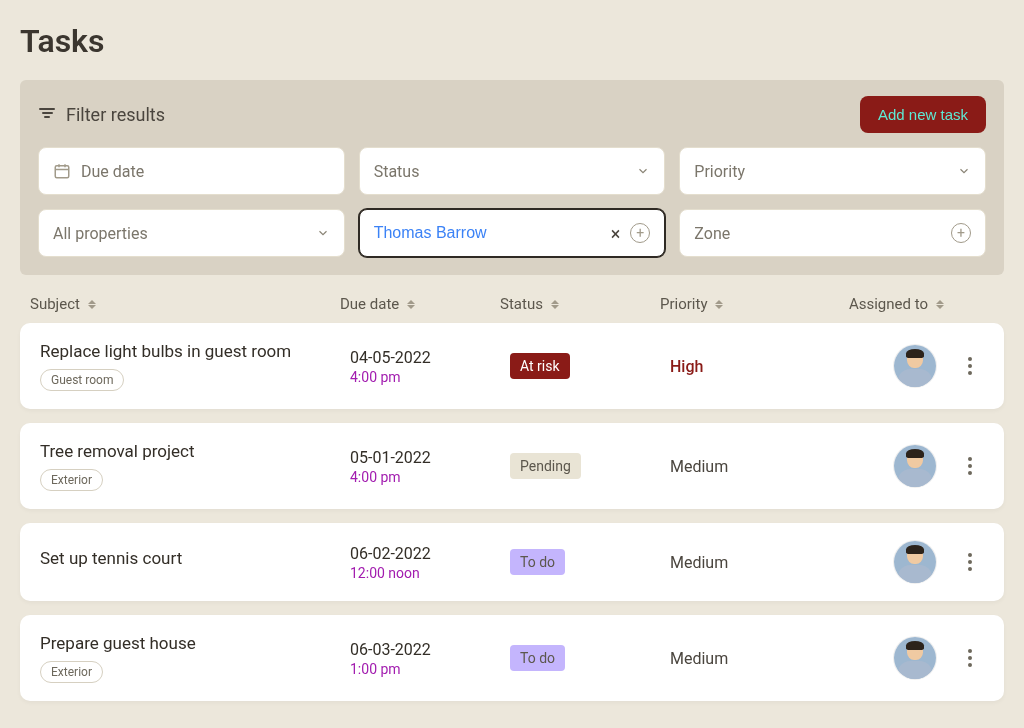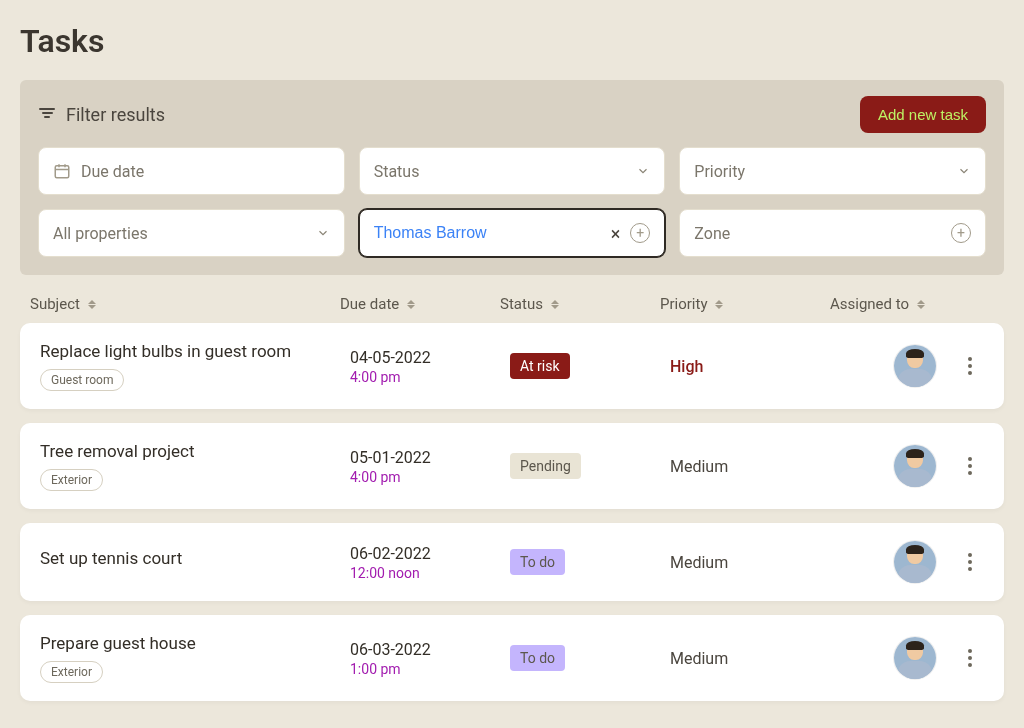--- a/index.html
+++ b/index.html
@@ -39,21 +39,21 @@
     display: inline-flex; flex-direction: column; gap: 2px;
     align-items: center;
   }
   .filter-icon span { display: block; background: #4a453e; height: 2px; border-radius: 1px; }
   .filter-icon span:nth-child(1){ width: 16px;}
   .filter-icon span:nth-child(2){ width: 11px;}
   .filter-icon span:nth-child(3){ width: 6px;}
   .filter-label { font-size: 18px; color: #4a453e; }
   .btn-add {
     background: #8a1b17;
-    color: #bef264;
+    color: #5eead4;
     border: none;
     border-radius: 8px;
     padding: 10px 18px;
     font-size: 15px;
     cursor: pointer;
   }
   .filter-grid {
     display: grid;
     grid-template-columns: repeat(3, 1fr);
     gap: 14px;
@@ -111,21 +111,21 @@
   }
   .col-head { display: flex; align-items: center; gap: 8px; cursor: pointer; }
   .sort-icon {
     display: inline-flex; flex-direction: column; gap: 1px; line-height: 0;
   }
   .sort-icon::before, .sort-icon::after {
     content: ""; width: 0; height: 0; border-left: 4px solid transparent; border-right: 4px solid transparent;
   }
   .sort-icon::before { border-bottom: 4px solid #a19a8a; }
   .sort-icon::after { border-top: 4px solid #a19a8a; }
-  .col-assigned-head { display: flex; padding-right: 50px; }
+  .col-assigned-head { display: flex; justify-content: flex-end; padding-right: 50px; }
 
   
   .task-row {
     background: #fff;
     border-radius: 10px;
     padding: 18px 20px;
     margin-bottom: 14px;
     display: grid;
     grid-template-columns: 310px 160px 160px 170px 1fr;
     align-items: center;

